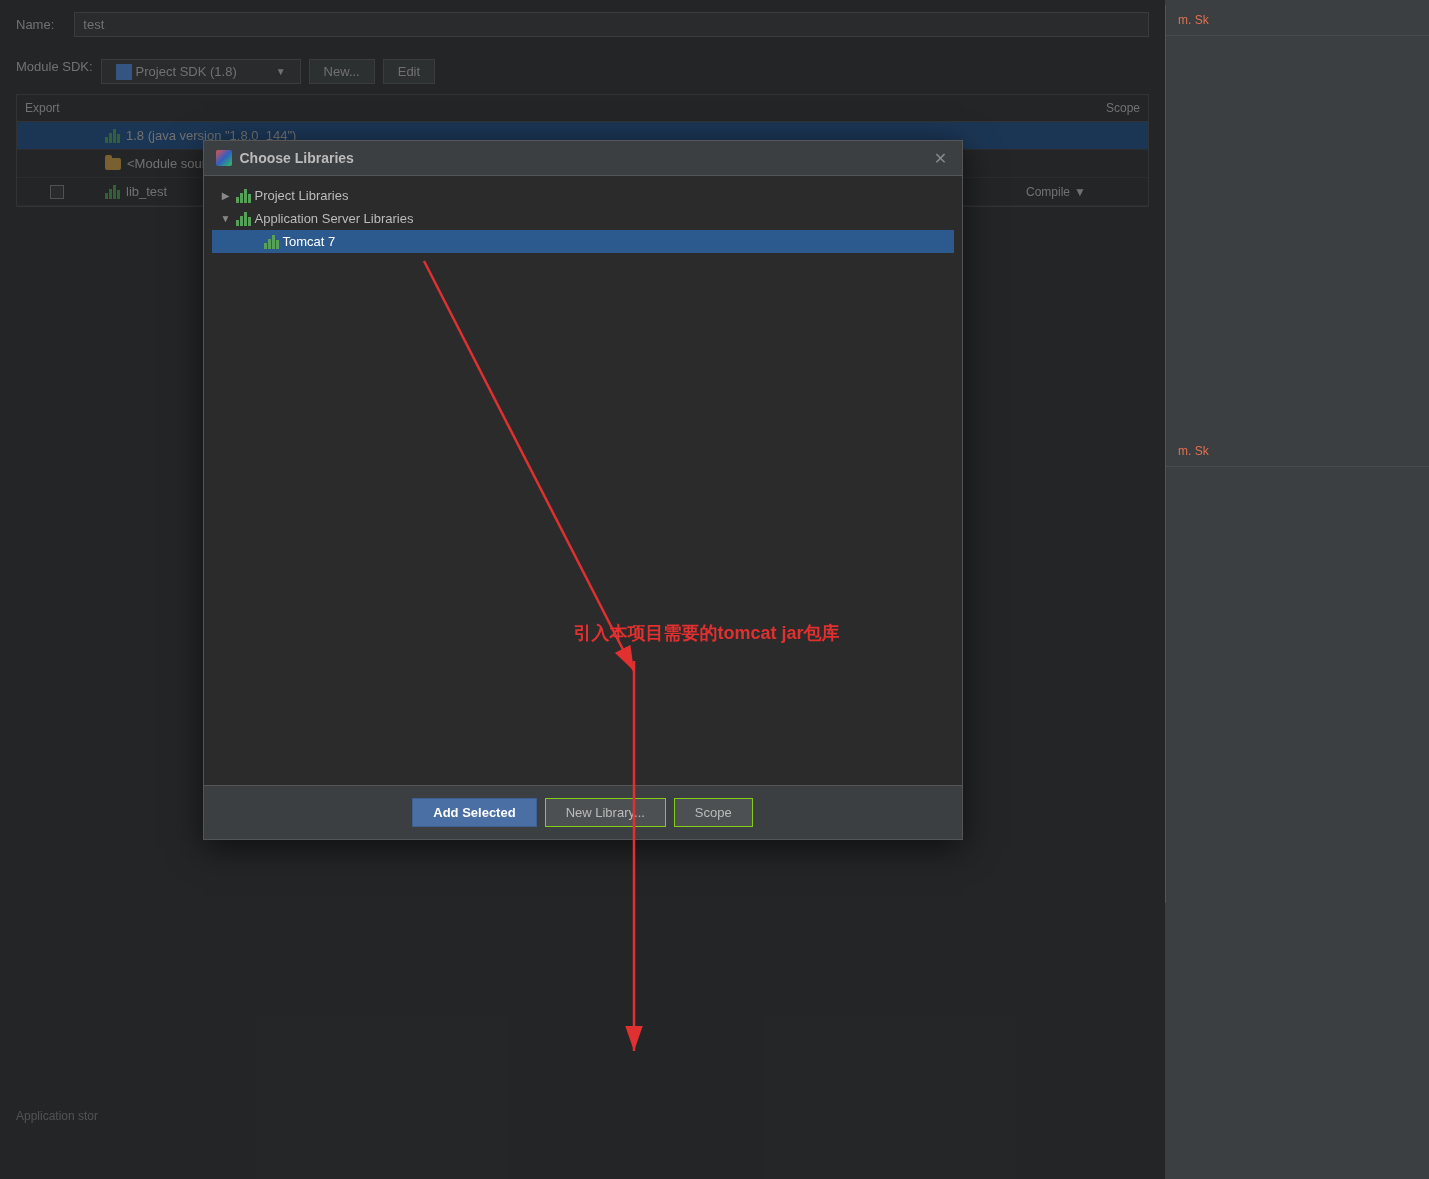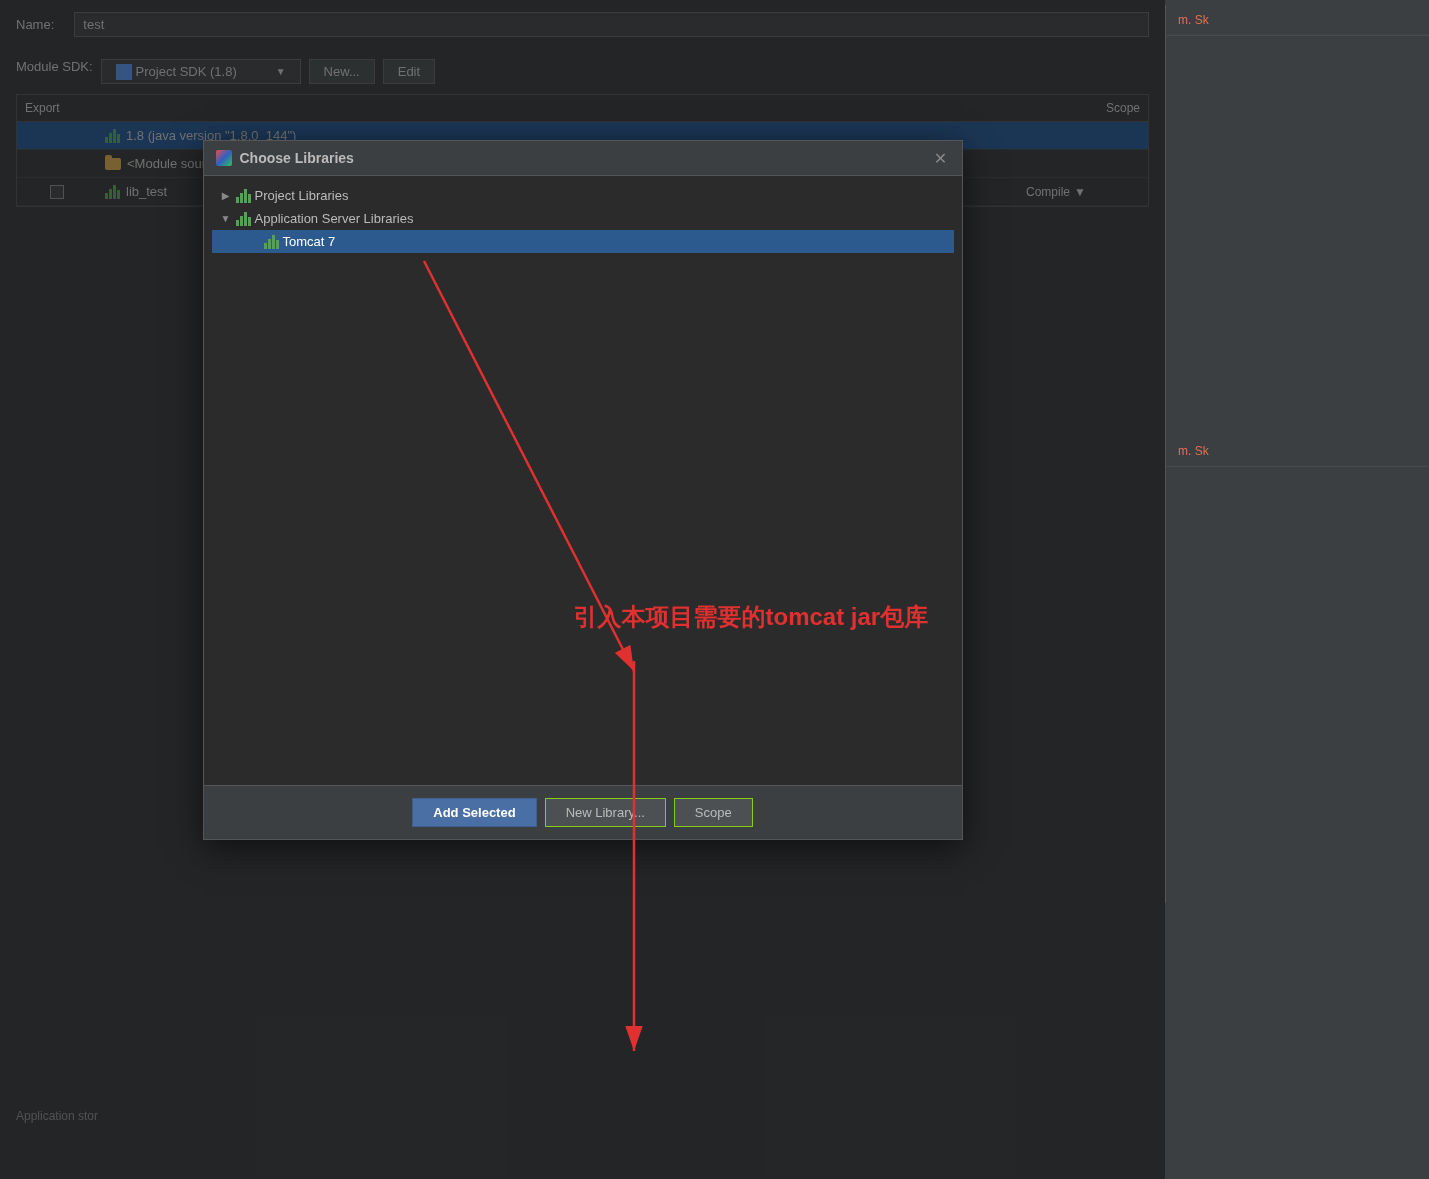--- a/index.html
+++ b/index.html
@@ -570,21 +570,21 @@
 
         <defs>
           <marker id="arrowhead" markerWidth="10" markerHeight="7" refX="10" refY="3.5" orient="auto">
             <polygon points="0 0, 10 3.5, 0 7" fill="#e03030"></polygon>
           </marker>
         </defs>
 
         <line x1="120" y1="30" x2="330" y2="440" stroke="#e03030" stroke-width="2.5" marker-end="url(#arrowhead)"></line>
       </svg>
 
-      <div style="position:absolute;top:460px;left:370px;color:#e03030;font-size:24px;font-weight:bold;z-index:300;pointer-events:none;white-space:nowrap;">引入本项目需要的tomcat jar包库</div>
+      <div style="position:absolute;top:480px;left:370px;color:#e03030;font-size:18px;font-weight:bold;z-index:300;pointer-events:none;white-space:nowrap;">引入本项目需要的tomcat jar包库</div>
 
       <svg style="position:absolute;top:520px;left:400px;width:200px;height:420px;pointer-events:none;z-index:300;">
         <defs>
           <marker id="arrowhead2" markerWidth="10" markerHeight="7" refX="10" refY="3.5" orient="auto">
             <polygon points="0 0, 10 3.5, 0 7" fill="#e03030"></polygon>
           </marker>
         </defs>
         <line x1="30" y1="0" x2="30" y2="390" stroke="#e03030" stroke-width="2.5" marker-end="url(#arrowhead2)"></line>
       </svg>
 

